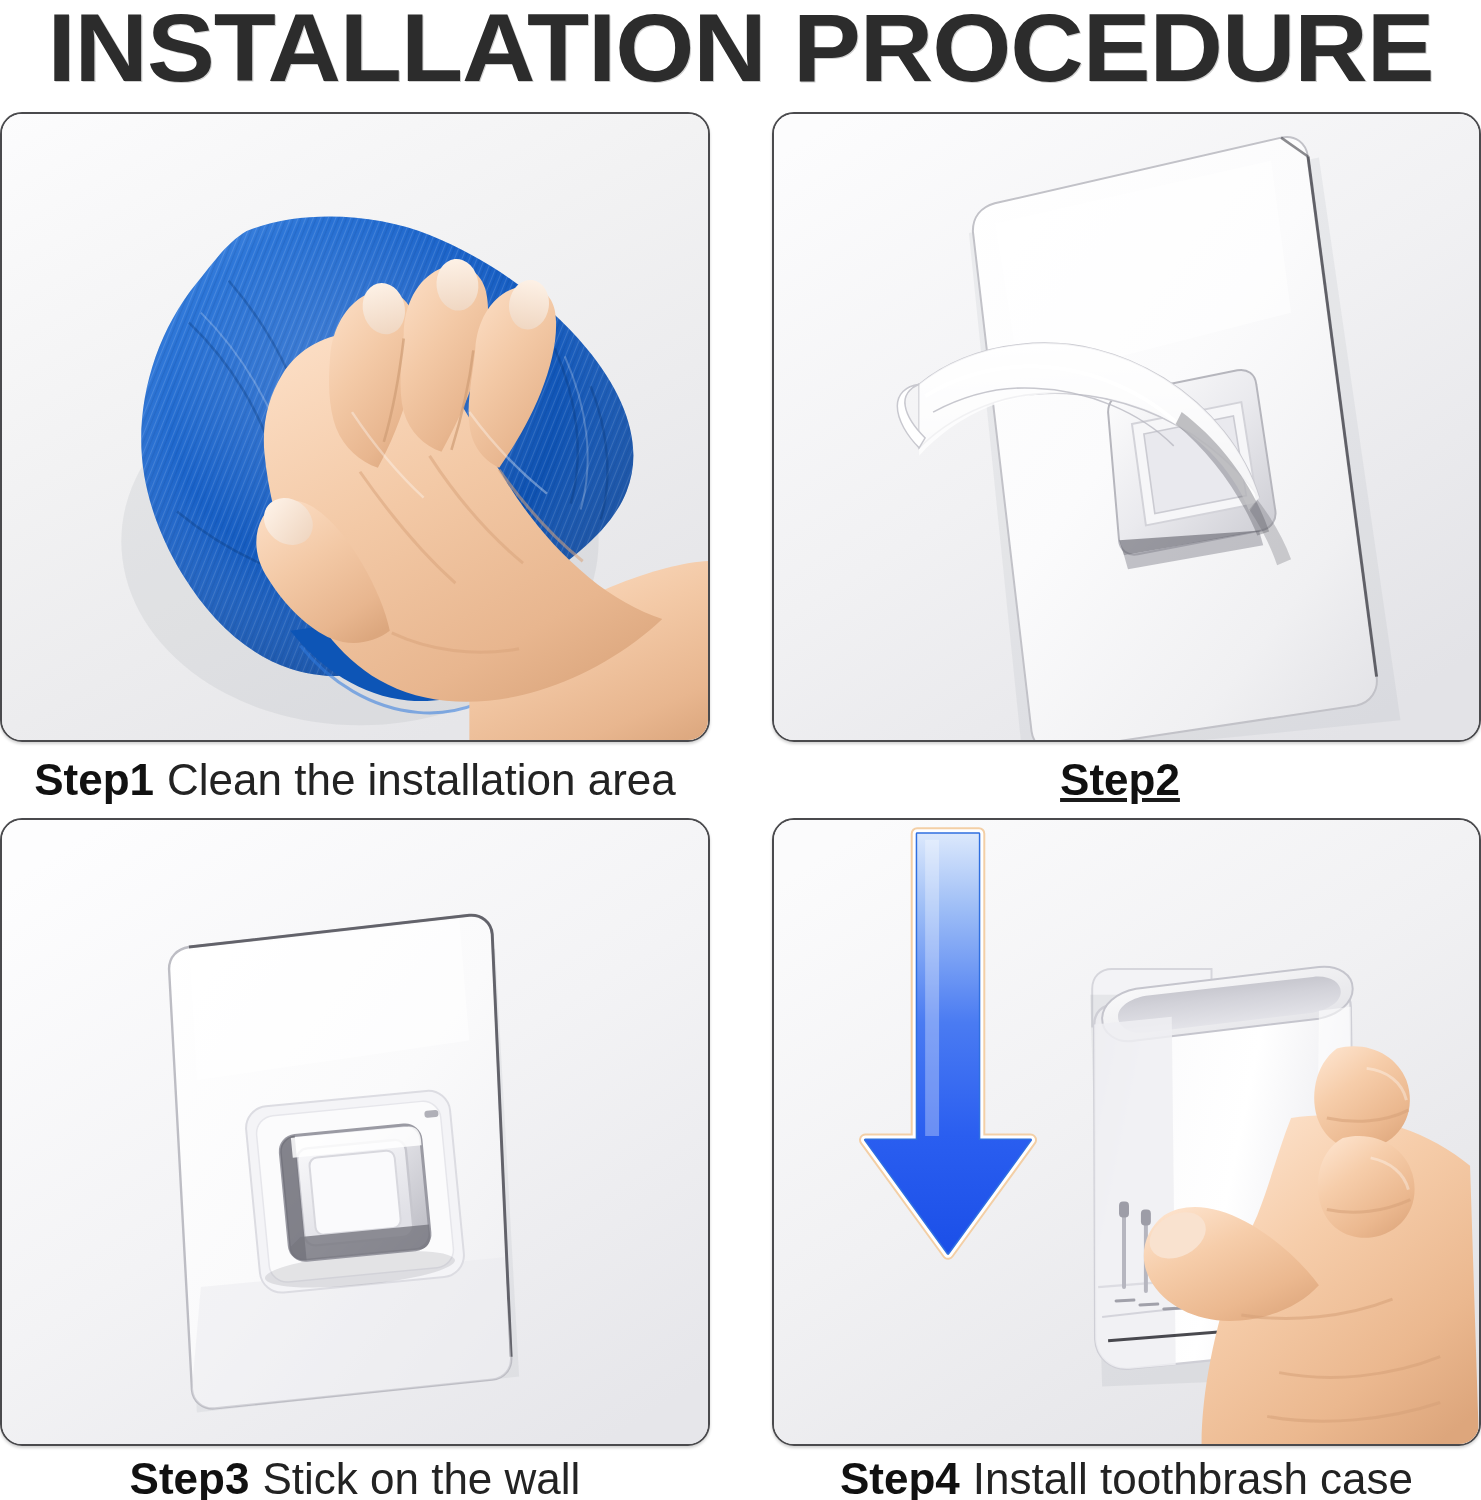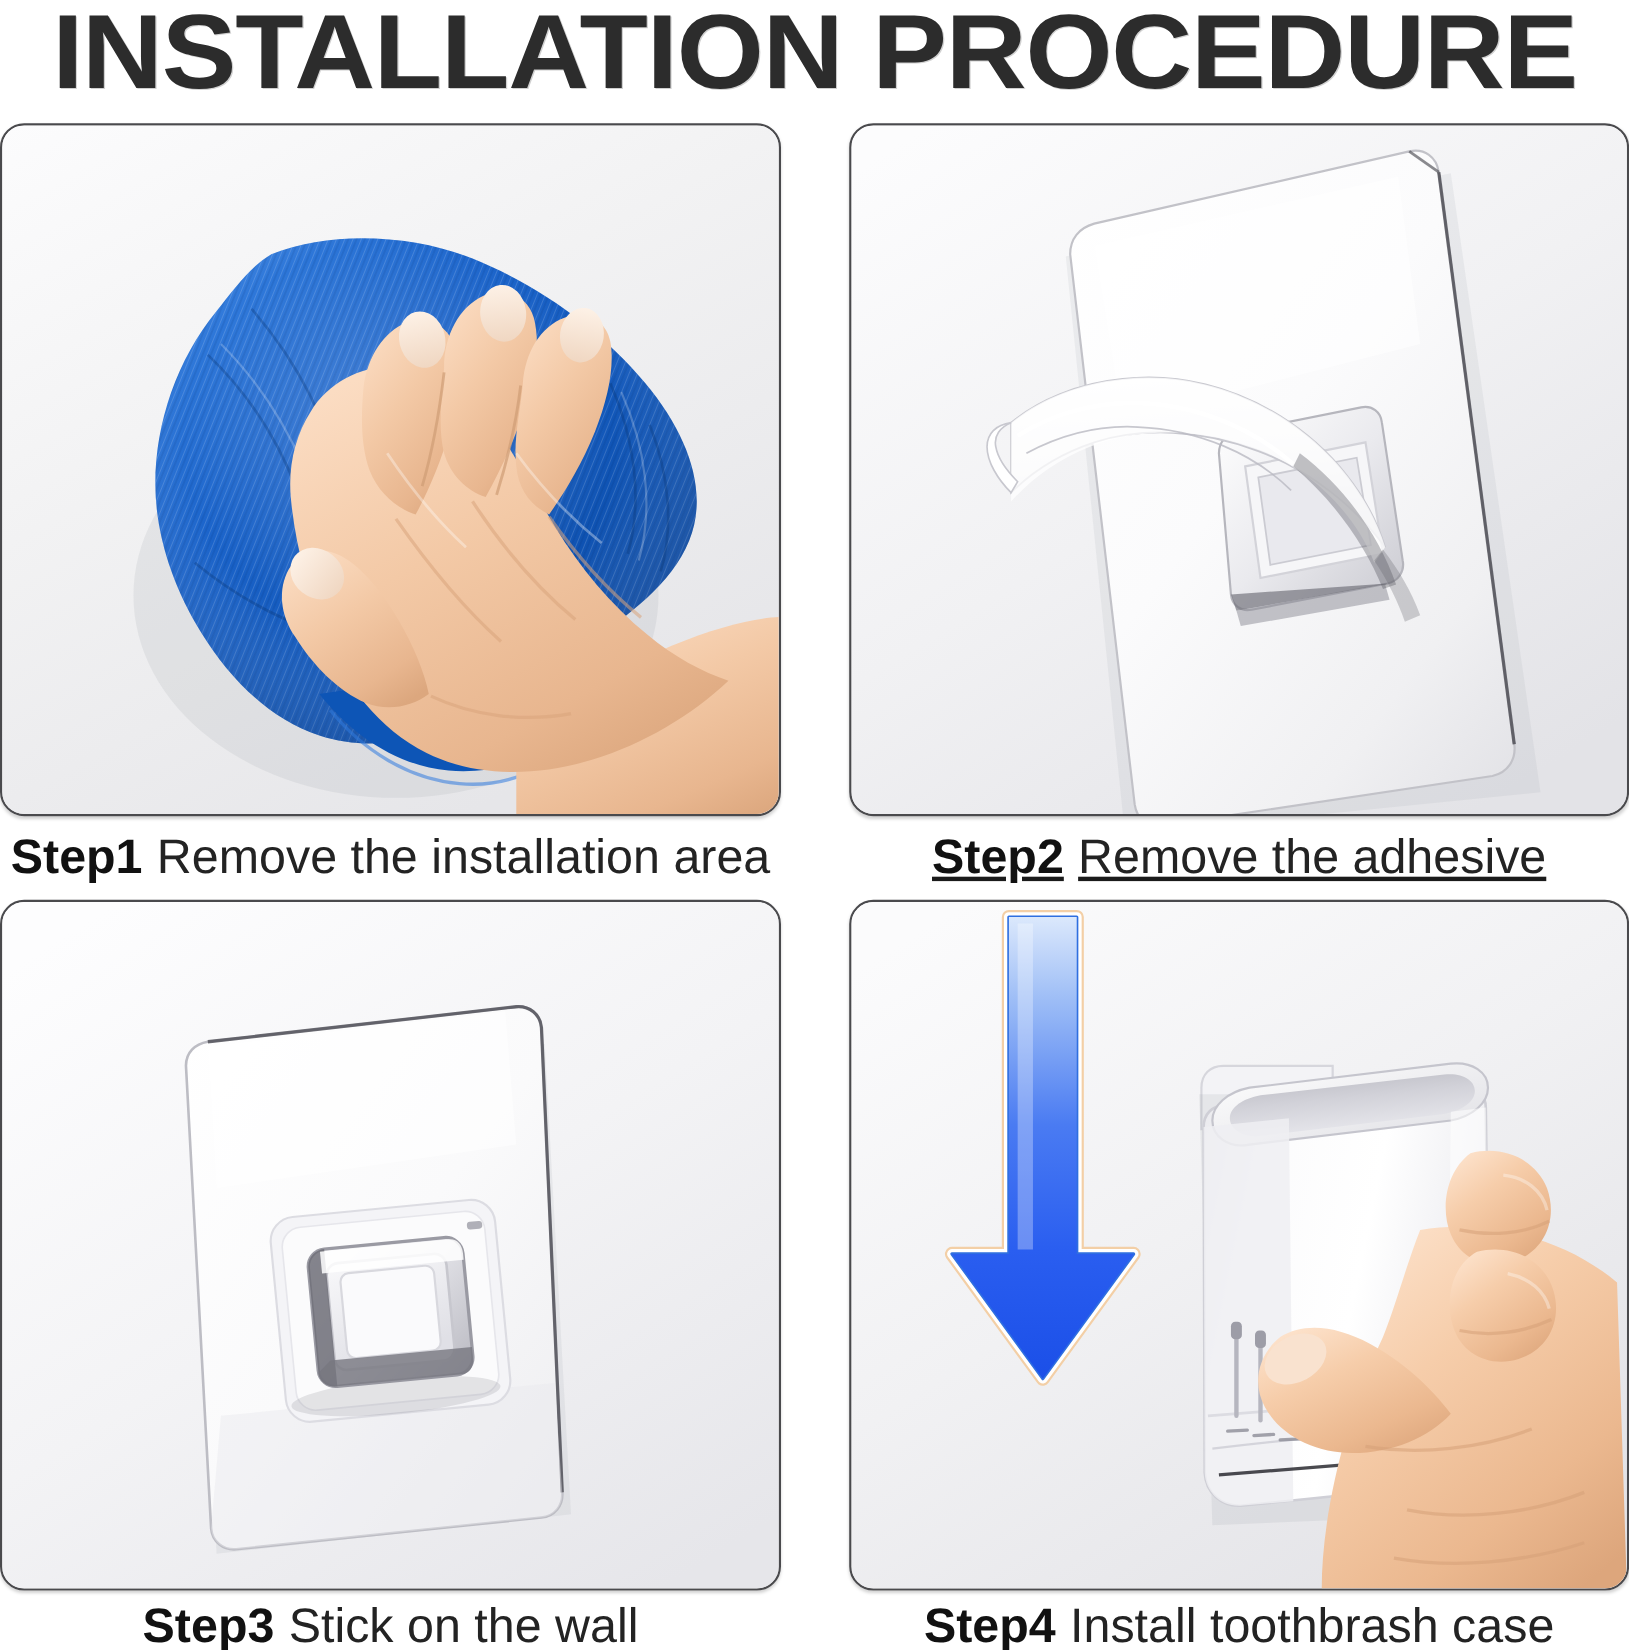--- a/index.html
+++ b/index.html
@@ -221,21 +221,21 @@
         <g stroke="#cf9d75" stroke-opacity="0.7" fill="none" stroke-width="2.6">
           <path d="M404 226 C400 260 394 296 384 330"></path>
           <path d="M474 238 C470 272 462 306 452 338"></path>
         </g>
       </g>
     </svg>
   </div>
 
   <div class="caption cap-1">
     <span class="step">Step1</span>
-    <span class="desc">Remove the installation area</span>
+    <span class="desc">Clean the installation area</span>
   </div>
 
   <div class="panel cell-2">
     <svg viewBox="0 0 709 630" preserveAspectRatio="xMidYMid slice">
       <defs>
         <linearGradient id="wallG2" x1="0.1" y1="0" x2="0.8" y2="1">
           <stop offset="0" stop-color="#fcfcfd"></stop>
           <stop offset="0.5" stop-color="#f1f1f3"></stop>
           <stop offset="1" stop-color="#e3e3e7"></stop>
         </linearGradient>
@@ -305,21 +305,20 @@
       <path d="M404 312 C440 342 470 384 486 424 L498 420 C482 374 450 330 410 300 Z" fill="#4f4f58" opacity="0.35"></path>
       <path d="M478 398 C490 416 500 436 506 454 L520 448 C512 426 500 406 486 388 Z" fill="#5d5d66" opacity="0.28"></path>
 
       <path d="M537 43 L606 566" fill="none" stroke="#3e3e45" stroke-width="3" opacity="0.75"></path>
       <path d="M510 24 L537 43" fill="none" stroke="#3e3e45" stroke-width="2.6" opacity="0.6"></path>
     </svg>
   </div>
 
   <div class="caption cap-2">
     <span class="step">Step2</span>
-    <span class="desc">Remove the adhesive</span>
   </div>
 
   <div class="panel cell-3">
     <svg viewBox="0 0 710 628" preserveAspectRatio="xMidYMid slice">
       <defs>
         <linearGradient id="wallG3" x1="0.15" y1="0" x2="0.85" y2="1">
           <stop offset="0" stop-color="#fdfdfe"></stop>
           <stop offset="0.5" stop-color="#f3f3f5"></stop>
           <stop offset="1" stop-color="#e6e6ea"></stop>
         </linearGradient>

